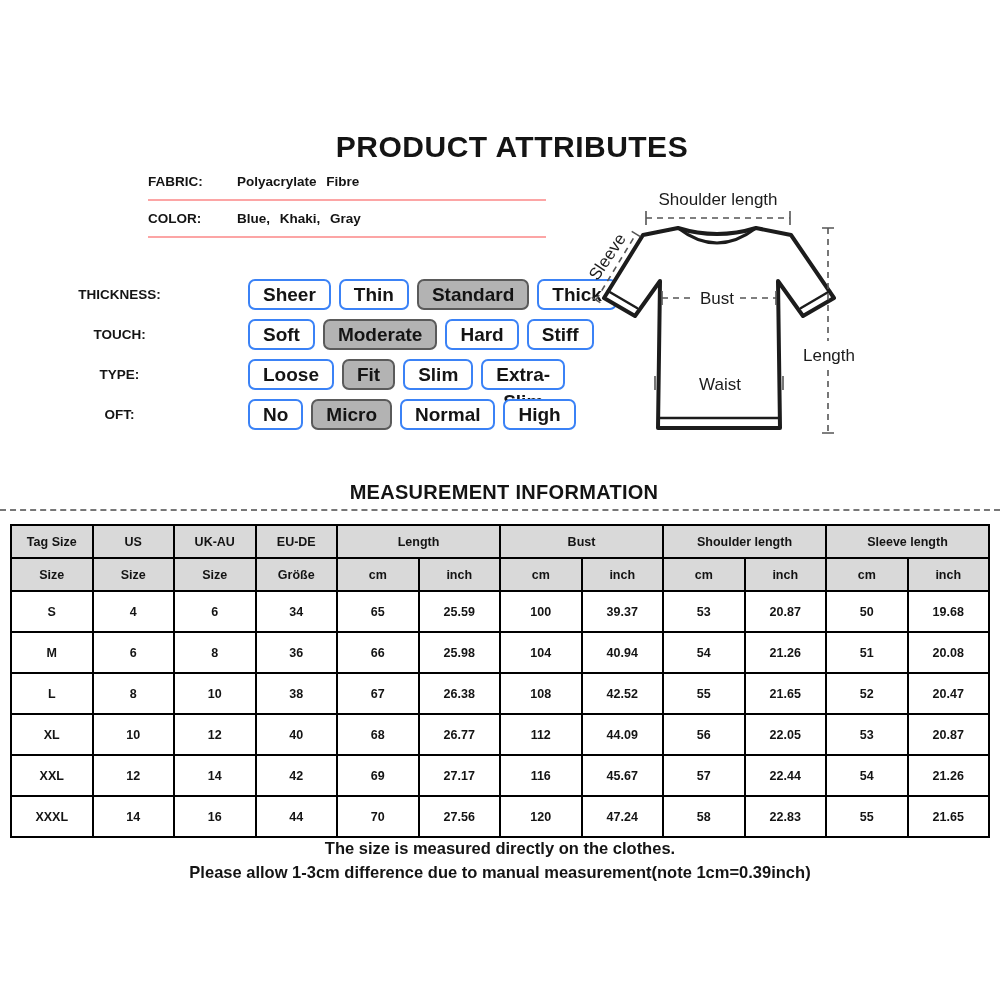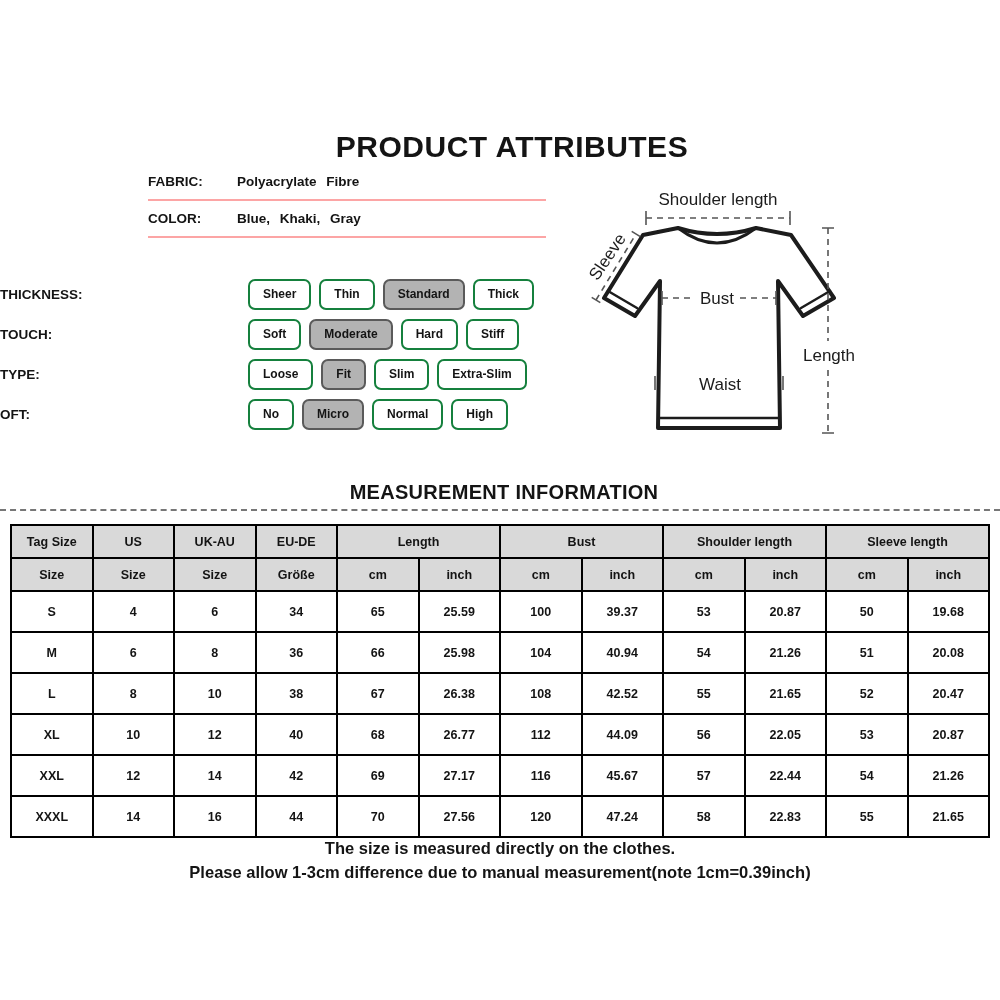--- a/index.html
+++ b/index.html
@@ -14,26 +14,26 @@
     position:absolute;top:118px;left:0;width:100%;margin:12px;
     text-align:center;font-size:30px;font-weight:700;letter-spacing:.5px;
   }
   .attr-fields{position:absolute;left:148px;top:164px;width:398px;}
   .attr-field{height:35px;border-bottom:2px solid #fca5a5;display:flex;align-items:center;}
   .attr-label{font-weight:700;font-size:13.5px;flex:0 0 89px;}
   .attr-value{font-weight:700;font-size:13.5px;word-spacing:6px;white-space:nowrap;}
 
   .option-rows{position:absolute;left:0;top:279px;width:560px;}
   .opt-row{display:flex;align-items:center;height:30px;margin-bottom:10px;}
-  .opt-label{flex:0 0 248px;text-align:left;padding-right:9px;box-sizing:border-box;
+  .opt-label{flex:0 0 248px;text-align:center;padding-right:9px;box-sizing:border-box;
     font-weight:700;font-size:13.5px;}
   .opt-btns{display:flex;gap:8px;}
   .opt-btn{
-    height:31px;padding:0 13px;border:2px solid #15803d;border-radius:7px;
-    background:#ffffff;color:#141414;font-family:inherit;font-weight:700;font-size:12px;
+    height:31px;padding:0 13px;border:2px solid #3b82f6;border-radius:7px;
+    background:#ffffff;color:#141414;font-family:inherit;font-weight:700;font-size:19px;
     line-height:27px;cursor:pointer;
   }
   .opt-btn.selected{background:var(--selected-bg,#b3b3b3);border-color:#5a5a5a;}
 
   .diagram{position:absolute;left:580px;top:178px;}
 
   
   .measure-title{
     position:absolute;top:477px;left:0;width:100%;margin:4px;
     text-align:center;font-size:20px;font-weight:700;letter-spacing:.3px;

